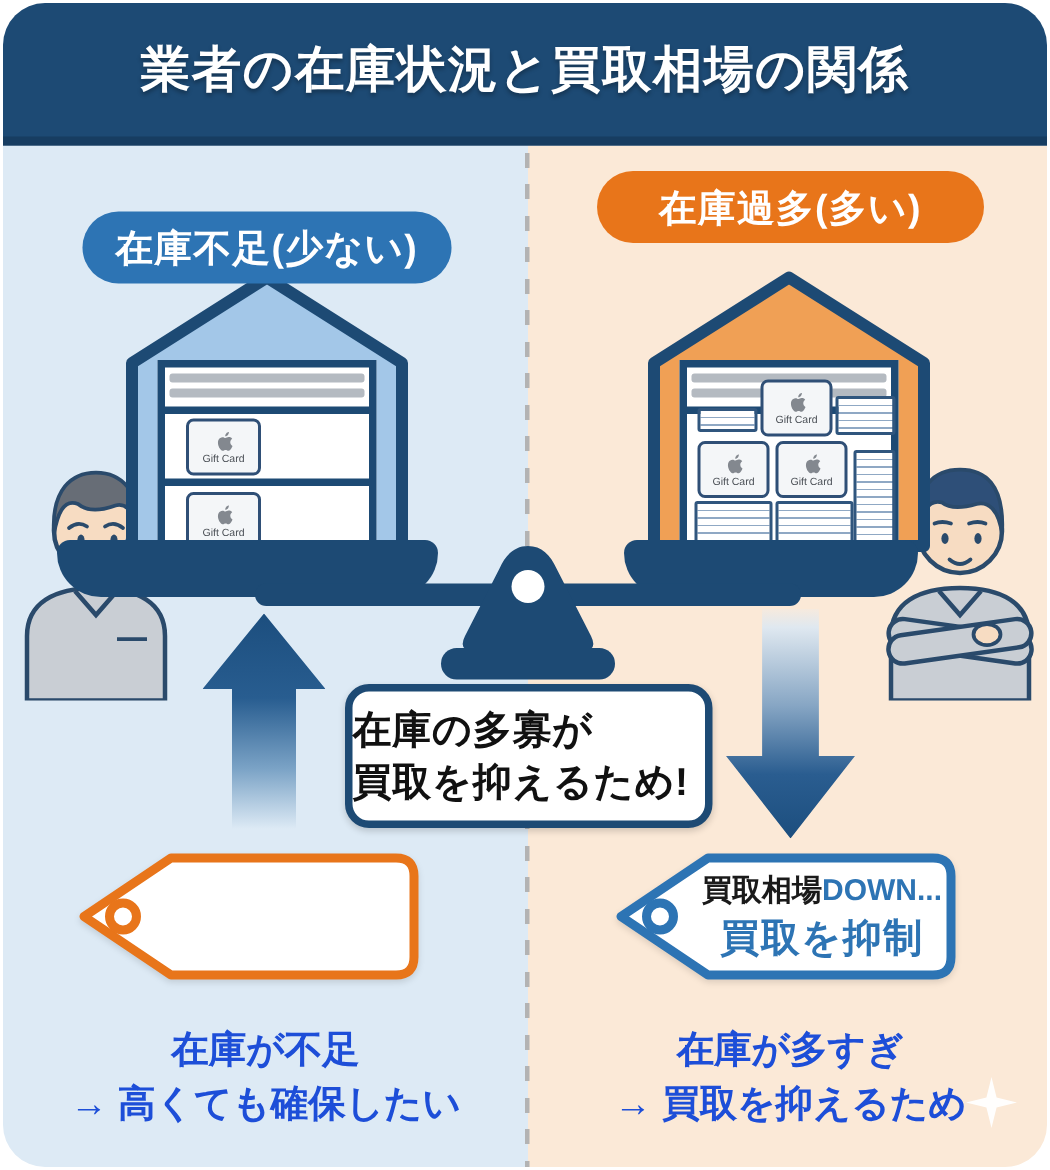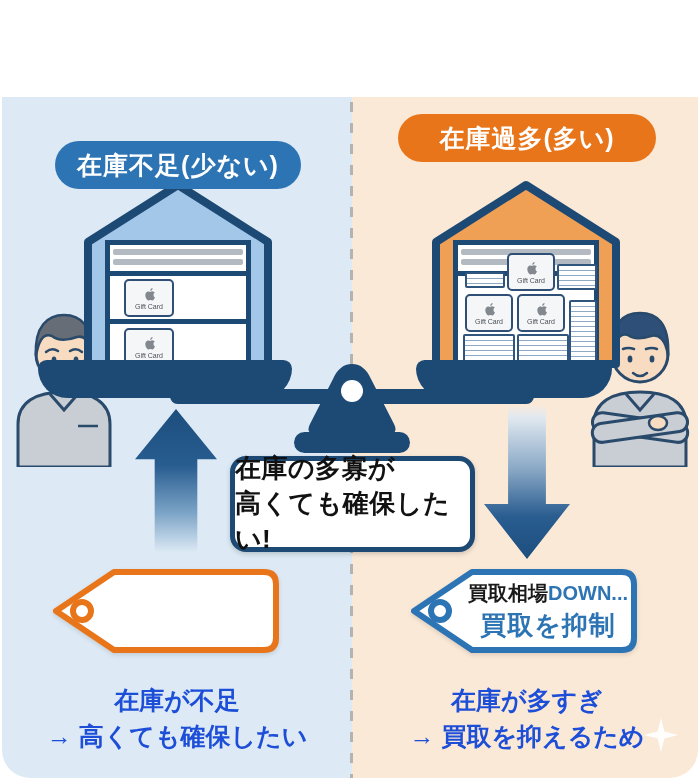--- a/index.html
+++ b/index.html
@@ -91,20 +91,23 @@
 
 <svg class="hidden-defs" aria-hidden="true">
   <symbol id="apple" viewBox="0 0 20 24">
     <path d="M16.4 12.6c0-2.4 2-3.6 2.1-3.7-1.1-1.7-2.9-1.9-3.5-1.9-1.5-.2-2.9.9-3.7.9-.8 0-1.9-.9-3.2-.8-1.6 0-3.1 1-4 2.4-1.7 3-.4 7.3 1.2 9.7.8 1.2 1.8 2.5 3 2.4 1.2 0 1.7-.8 3.1-.8 1.5 0 1.9.8 3.2.8 1.3 0 2.1-1.2 2.9-2.4.9-1.4 1.3-2.7 1.3-2.7s-2.4-1-2.4-3.9z"></path>
     <path d="M13.9 4.8c.7-.8 1.1-1.9 1-3.1-1 0-2.1.7-2.8 1.5-.6.7-1.2 1.9-1 2.9 1.1.1 2.1-.5 2.8-1.3z"></path>
   </symbol>
 </svg>
 
 <div class="card">
 
+  <div class="header">
+    <h1>業者の在庫状況と買取相場の関係</h1>
+  </div>
 
   <div class="panel left"></div>
   <div class="panel right"></div>
   <div class="divider"></div>
 
   <div class="pill blue">在庫不足(少ない)</div>
   <div class="pill orange">在庫過多(多い)</div>
 
   <svg class="person left" viewBox="0 0 112 165">
     <path d="M10,165 L10,122 C10,100 28,90 56,90 C84,90 102,100 102,122 L102,165 Z" fill="#c9ced4" stroke="#2a4a6b" stroke-width="3"></path>
@@ -207,21 +210,21 @@
     <path d="M70,4 C79,4 85,10 89,19 L112,64 Q117,74 106,74 L34,74 Q23,74 28,64 L51,19 C55,10 61,4 70,4 Z" fill="#1d4a74"></path>
     <circle cx="70" cy="31" r="11" fill="#ffffff"></circle>
     <rect x="12" y="72" width="116" height="21" rx="10.5" fill="#1d4a74"></rect>
   </svg>
 
   <div class="arrow-up"></div>
   <div class="arrow-down"></div>
 
   <div class="impact-box">
     <div>在庫の多寡が</div>
-    <div>高くても確保したい!</div>
+    <div>買取を抑えるため!</div>
   </div>
 
   <div class="tag up">
     <svg viewBox="0 0 236 92">
       <path d="M8,46 L66,7 L216,7 Q228,7 228,19 L228,73 Q228,85 216,85 L66,85 Z" fill="#ffffff" stroke="#e8751a" stroke-width="6" stroke-linejoin="round"></path>
       <circle cx="34" cy="46" r="9" fill="#ffffff" stroke="#e8751a" stroke-width="6"></circle>
     </svg>
   </div>
 
   <div class="tag down">

